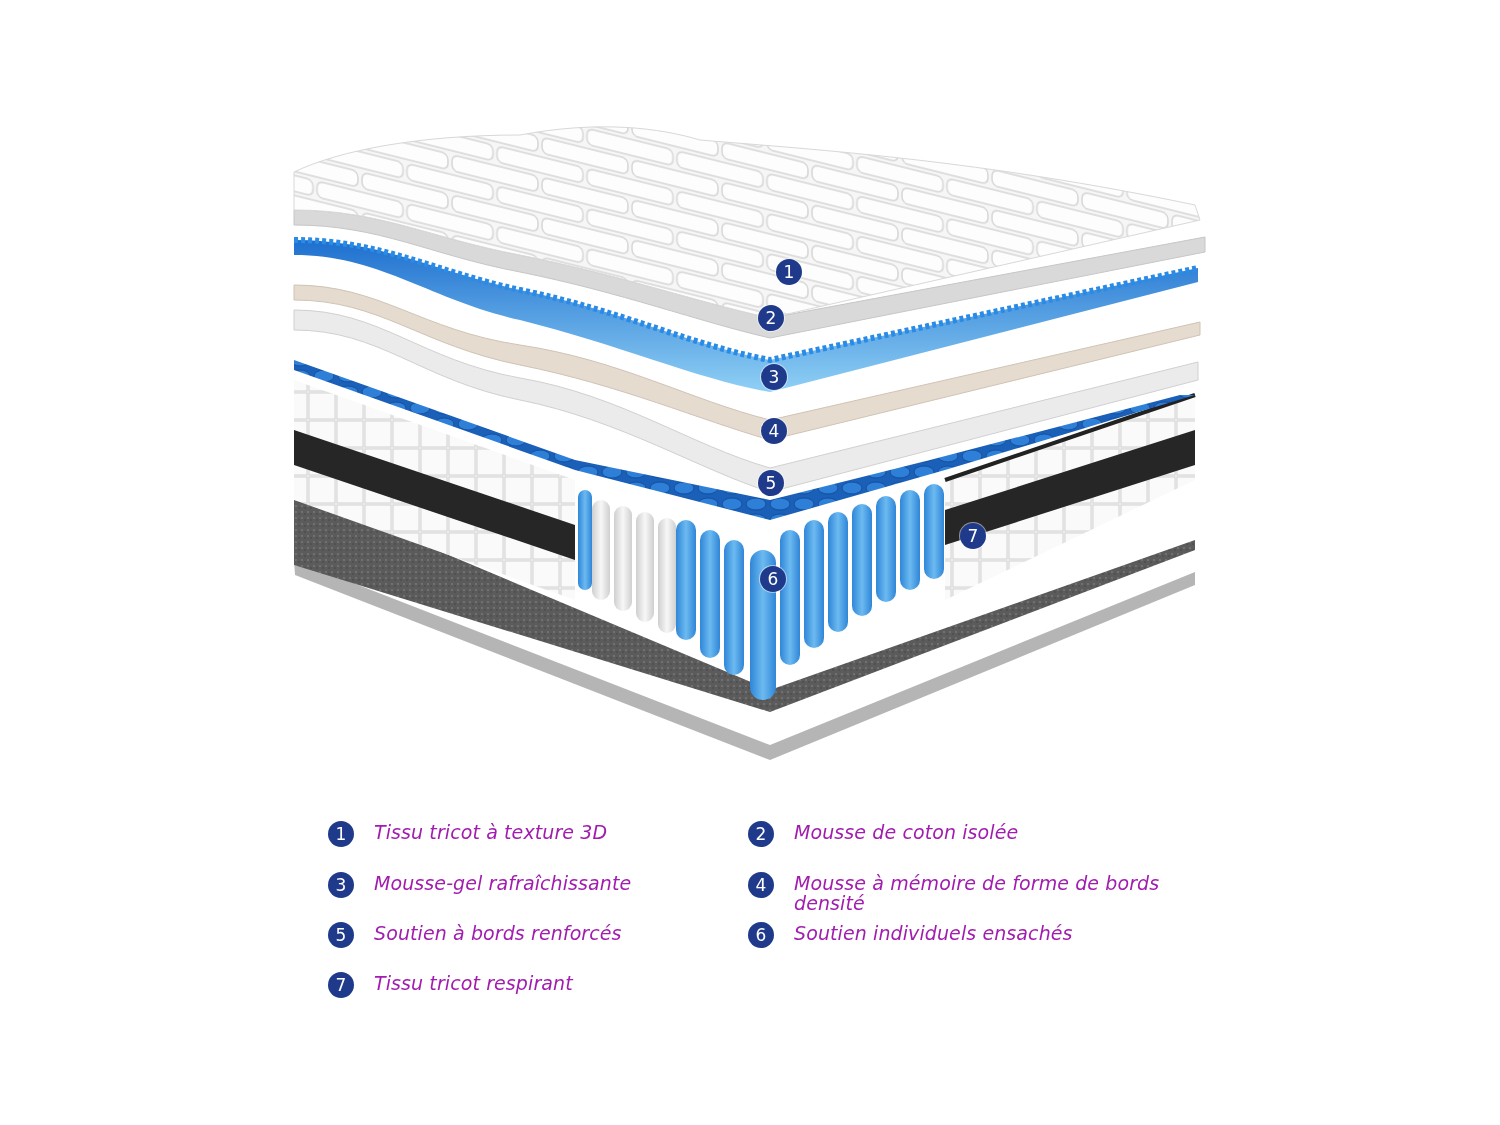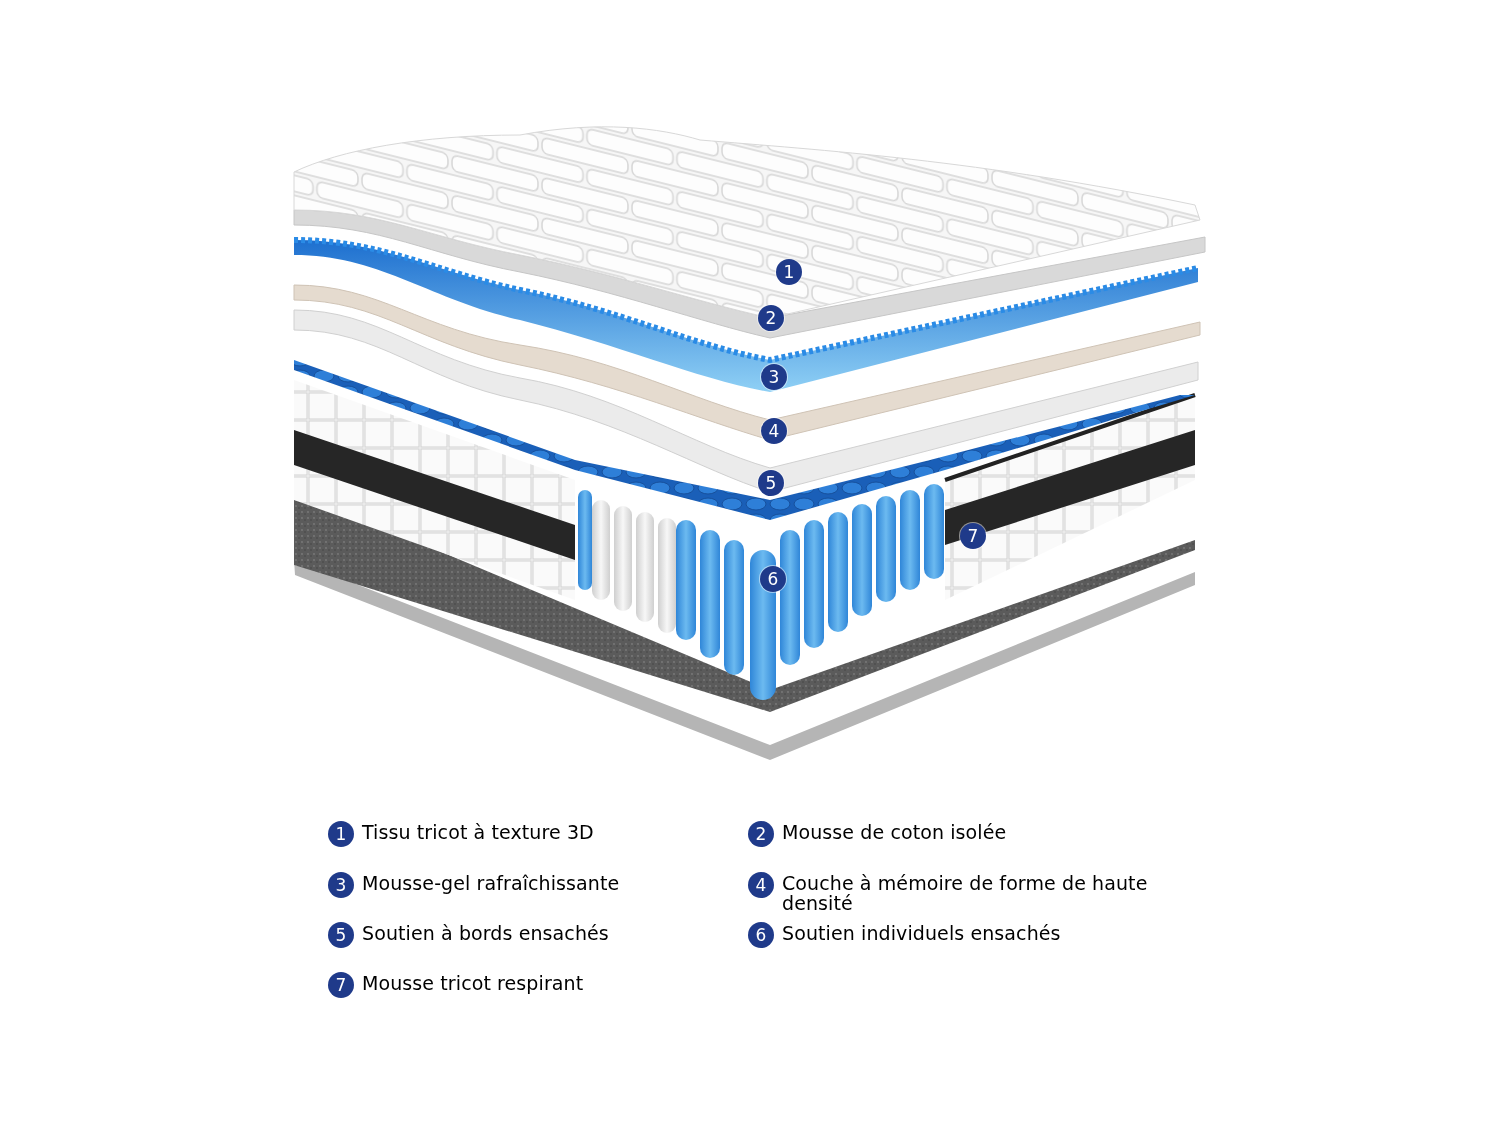--- a/index.html
+++ b/index.html
@@ -12,22 +12,22 @@
     text-align: center; font-family: "DejaVu Sans", sans-serif;
     box-shadow: 0 0 0 1px rgba(255,255,255,0.5);
   }
   .legend { position: absolute; left: 0; top: 0; width: 1500px; height: 1125px; pointer-events: none; }
   .legend-item { position: absolute; display: flex; align-items: flex-start; pointer-events: auto; }
   .legend-item .num {
     width: 26px; height: 26px; border-radius: 50%; background: #1f3a8a; color: #fff;
     font-size: 17px; line-height: 26px; text-align: center; flex: 0 0 26px; margin-top: -1px;
   }
   .legend-item .label {
-    margin-left: 8px; font-size: 19px; color: #000000; line-height: 20px; max-width: 410px;
-    font-family: "DejaVu Sans", sans-serif; letter-spacing: 0.1px;
+    margin-left: 20px; font-size: 19px; color: #a21caf; line-height: 20px; max-width: 410px;
+    font-family: "DejaVu Sans", sans-serif; letter-spacing: 0.1px; font-style: italic;
   }
 </style>
 </head>
 <body>
 
 <div class="figure">
   <svg width="1500" height="790" viewBox="0 0 1500 790">
     <defs>
       <linearGradient id="gTop" x1="0" y1="0" x2="0" y2="1">
         <stop offset="0" stop-color="#fbfbfb"></stop>
@@ -132,27 +132,27 @@
   <div class="legend-item" style="left:748px;top:822px">
     <span class="num">2</span>
     <span class="label">Mousse de coton isolée</span>
   </div>
   <div class="legend-item" style="left:328px;top:873px">
     <span class="num">3</span>
     <span class="label">Mousse-gel rafraîchissante</span>
   </div>
   <div class="legend-item" style="left:748px;top:873px">
     <span class="num">4</span>
-    <span class="label">Couche à mémoire de forme de haute densité</span>
+    <span class="label">Mousse à mémoire de forme de bords densité</span>
   </div>
   <div class="legend-item" style="left:328px;top:923px">
     <span class="num">5</span>
-    <span class="label">Soutien à bords ensachés</span>
+    <span class="label">Soutien à bords renforcés</span>
   </div>
   <div class="legend-item" style="left:748px;top:923px">
     <span class="num">6</span>
     <span class="label">Soutien individuels ensachés</span>
   </div>
   <div class="legend-item" style="left:328px;top:973px">
     <span class="num">7</span>
-    <span class="label">Mousse tricot respirant</span>
+    <span class="label">Tissu tricot respirant</span>
   </div>
 </div>
 
 </body></html>

